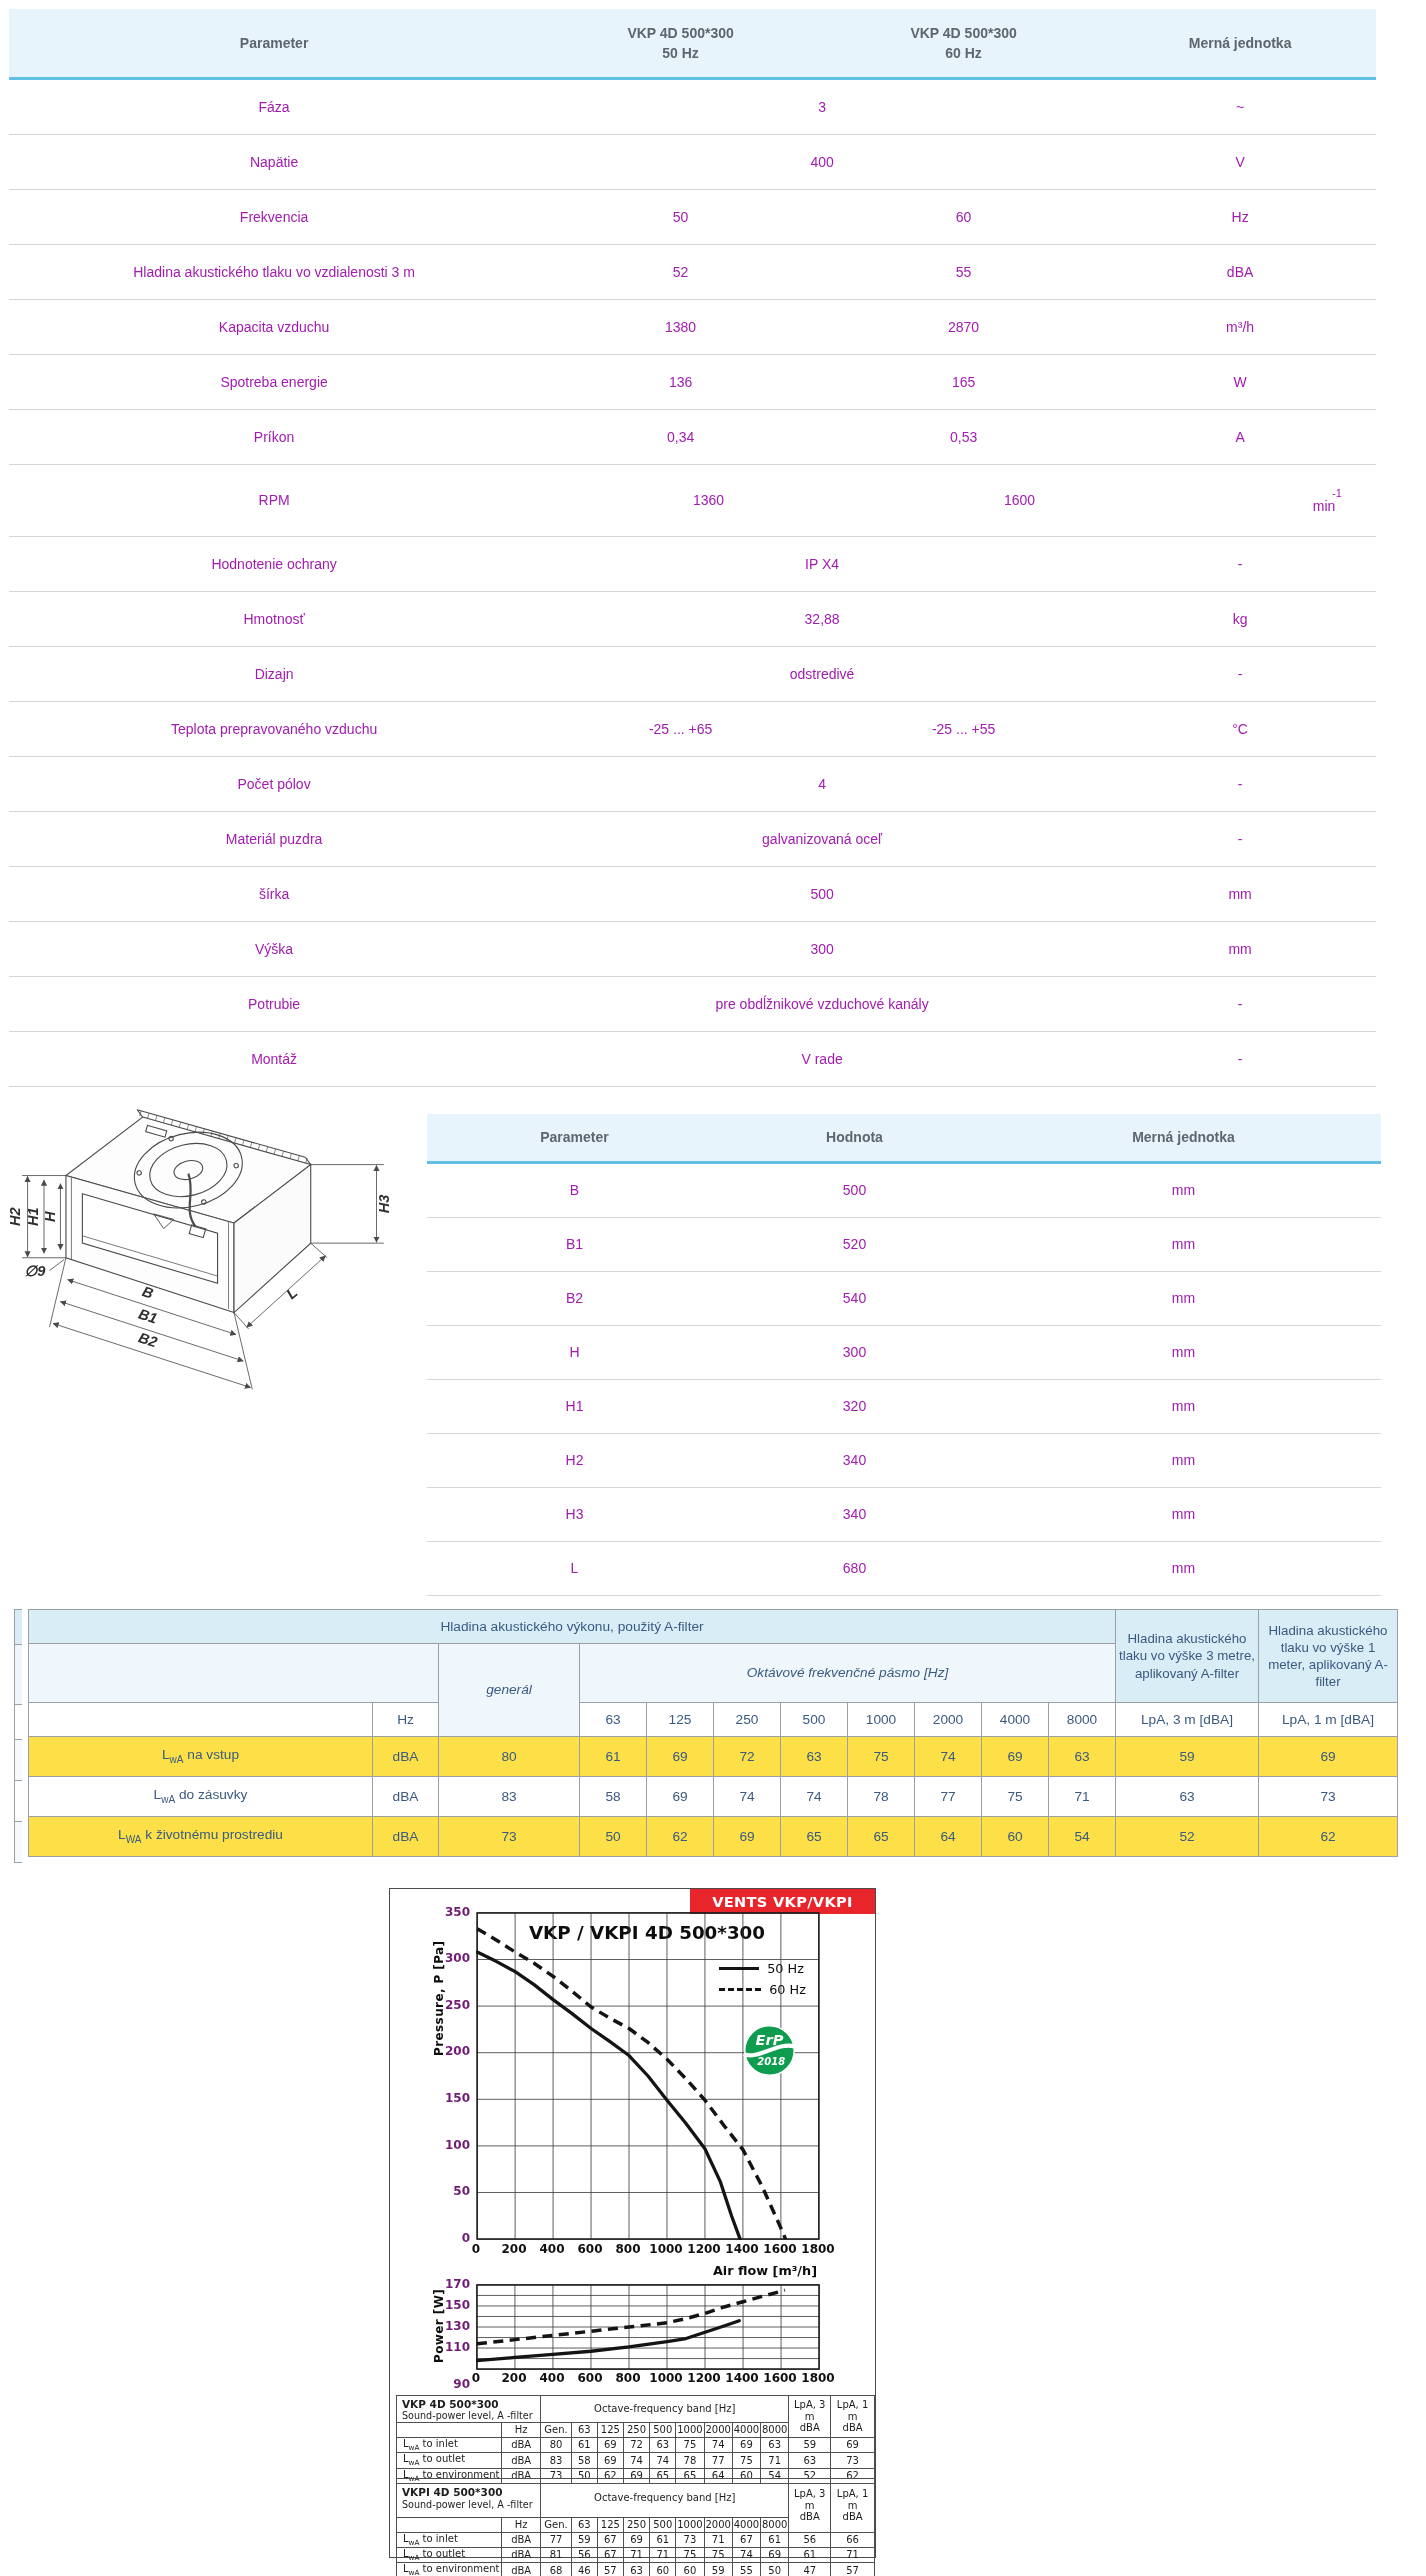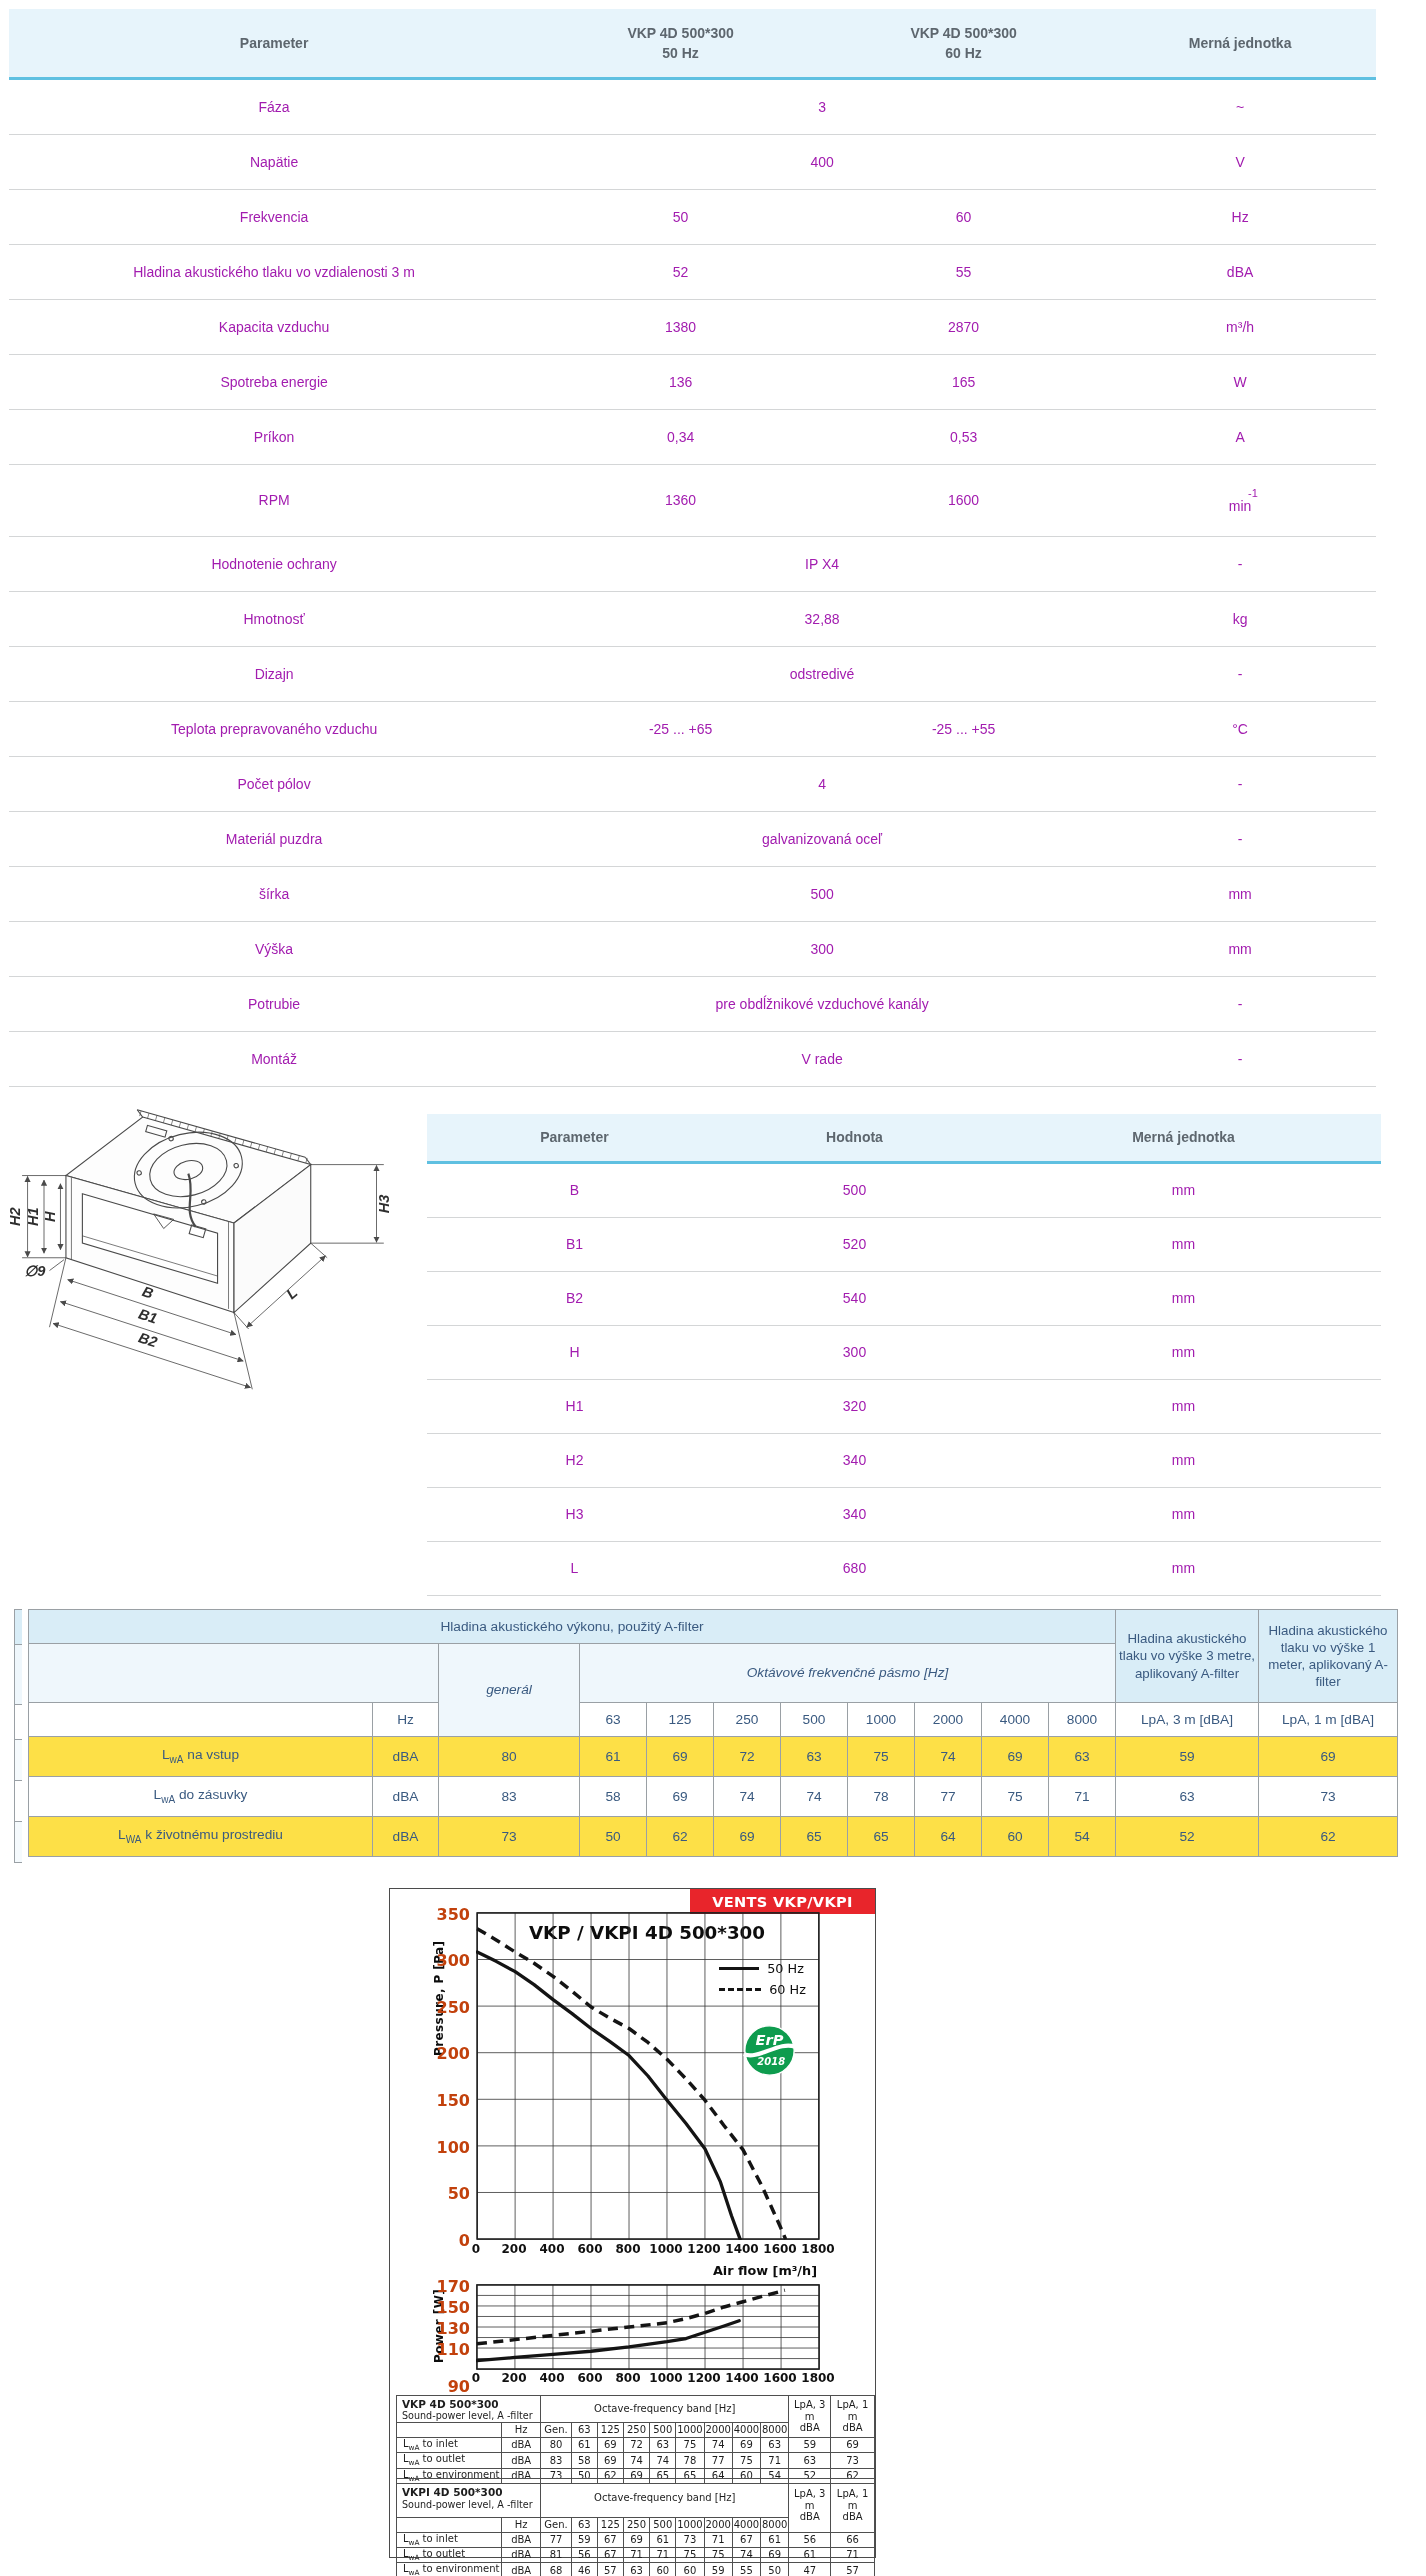--- a/index.html
+++ b/index.html
@@ -6,21 +6,21 @@
   #page{position:relative;width:1427px;height:2576px;background:#fff;
         font-family:"Liberation Sans",sans-serif;color:#3f4448;}
   
   .ghead{background:#e7f4fb;border-bottom:3.7px solid #5fc0e1;color:#5d666e;font-weight:bold;font-size:14px;}
   .grow{border-bottom:0.9px solid #d4d6d7;font-size:14px;color:#a21caf;}
   .gcell{display:flex;align-items:center;justify-content:center;text-align:center;line-height:1.45;}
   
   #spec{position:absolute;left:9.1px;top:9.1px;width:1367px;}
   #spec .ghead{display:grid;grid-template-columns:530px 283px 283px 270px;height:68px;}
   #spec .grow{display:grid;grid-template-columns:530px 283px 283px 270px;min-height:54px;}
-  #spec .grow.tall{min-height:71px;}
+  #spec .grow.tall{min-height:71px;gap:28px;}
   #spec .merged{grid-column:2/4;}
   .unit-stack{display:flex;flex-direction:column;align-items:center;line-height:1.1;}
   .unit-stack .us-sup{font-size:11px;margin-left:25.6px;}
   
   #drawing{position:absolute;left:7.3px;top:1097px;width:412px;height:306px;}
   #dim{position:absolute;left:427px;top:1114px;width:954px;}
   #dim .ghead{display:grid;grid-template-columns:295px 265px 393px;height:47px;}
   #dim .grow{display:grid;grid-template-columns:295px 265px 393px;min-height:53px;}
   svg text.dimlab{font-family:"Liberation Sans",sans-serif;font-weight:bold;font-style:italic;fill:#2e2e2e;font-size:16px;}
   
@@ -37,21 +37,21 @@
   #acoustic sub{font-size:10px;}
   
   #chartbox{position:absolute;left:389px;top:1888px;width:485px;height:668px;border:1.8px solid #4b4b4b;
             background:#fff;font-family:"DejaVu Sans",sans-serif;color:#111;}
   #banner{position:absolute;top:0;right:0;width:185px;height:25px;background:#e8252b;color:#fff;
           display:flex;align-items:center;justify-content:center;font-weight:bold;font-size:14.6px;letter-spacing:0.3px;}
   #ctitle{position:absolute;left:86px;top:33px;width:342px;text-align:center;font-weight:bold;font-size:18.3px;color:#0d0d0d;}
   .csvg{position:absolute;}
   #psvg{left:86px;top:23px;}
   #wsvg{left:86px;top:395px;}
-  .ytick{position:absolute;left:42px;width:38px;text-align:right;font-size:16px;font-weight:bold;color:#c2410c;}
+  .ytick{position:absolute;left:42px;width:38px;text-align:right;font-size:12px;font-weight:bold;color:#701a75;}
   .xtick{position:absolute;width:40px;text-align:center;font-size:12px;font-weight:bold;color:#101010;}
   .rotlab{position:absolute;writing-mode:vertical-rl;transform:rotate(180deg);text-align:center;
           font-weight:bold;font-size:12px;color:#0d0d0d;letter-spacing:0.4px;}
   #pylab{left:42px;top:27.4px;height:165px;}
   #wylab{left:42px;top:393px;height:88px;}
   #airflow{position:absolute;left:219px;top:374px;width:208px;text-align:right;font-weight:bold;font-size:12.8px;color:#0d0d0d;}
   #legend{position:absolute;left:329px;top:69px;font-size:12.8px;color:#0d0d0d;}
   .legrow{display:flex;align-items:center;height:21px;}
   .leg-solid{width:40px;height:3.7px;background:#141414;margin-right:8.2px;}
   .leg-dash{width:42px;height:0;border-top:3.7px dashed #141414;margin-right:8.2px;}

